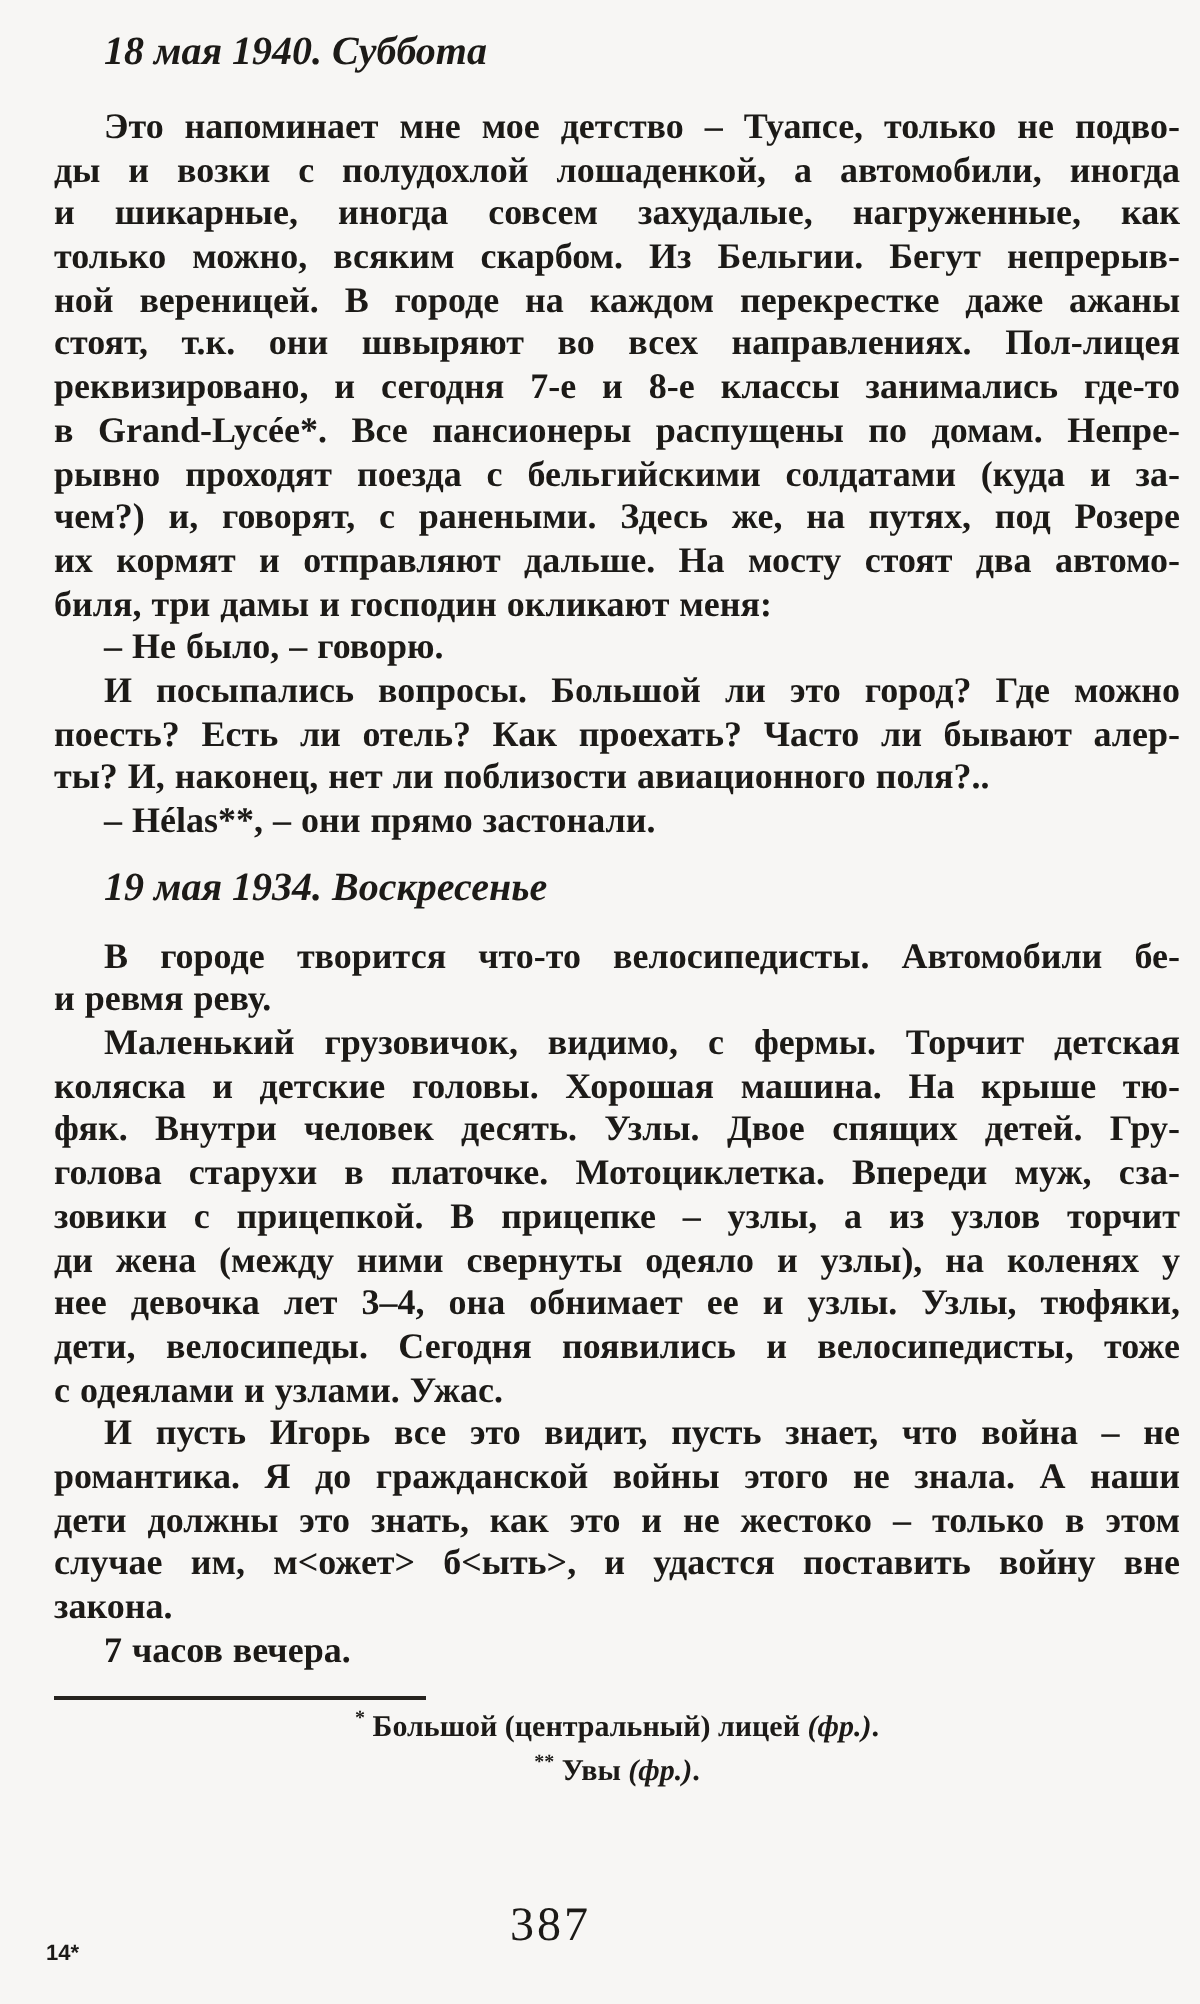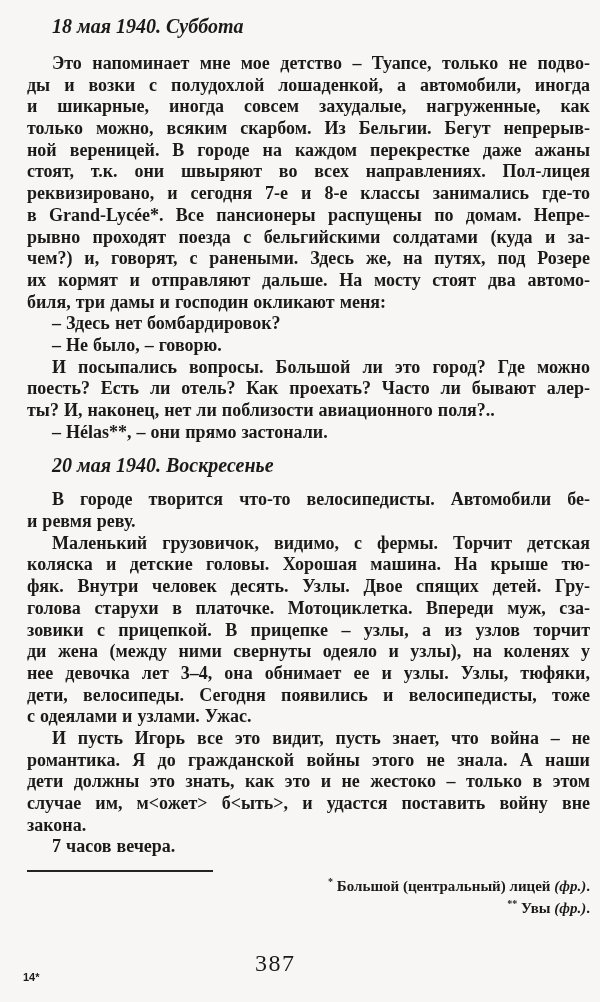--- a/index.html
+++ b/index.html
@@ -43,21 +43,21 @@
   .line.last { text-align: left; text-align-last: left; }
   .footnote-block { margin-top: 12px; }
   .footnote-rule {
     width: 186px; height: 0;
     border-top: 2px solid #26231f;
     margin: 0 0 4px 0;
   }
   .footnote {
     font-size: 15px;
     line-height: 21.5px;
-    text-align: right;
+    text-align: center;
   }
   .footnote sup { font-size: 10px; line-height: 0; }
   .footnote i { font-style: italic; }
   .page-number {
     position: absolute;
     left: 255px; top: 950px;
     font-size: 24px;
     font-weight: normal;
     letter-spacing: 1.5px;
   }
@@ -80,27 +80,26 @@
       <div class="line">и шикарные, иногда совсем захудалые, нагруженные, как</div>
       <div class="line">только можно, всяким скарбом. Из Бельгии. Бегут непрерыв-</div>
       <div class="line">ной вереницей. В городе на каждом перекрестке даже ажаны</div>
       <div class="line">стоят, т.к. они швыряют во всех направлениях. Пол-лицея</div>
       <div class="line">реквизировано, и сегодня 7-е и 8-е классы занимались где-то</div>
       <div class="line">в Grand-Lycée*. Все пансионеры распущены по домам. Непре-</div>
       <div class="line">рывно проходят поезда с бельгийскими солдатами (куда и за-</div>
       <div class="line">чем?) и, говорят, с ранеными. Здесь же, на путях, под Розере</div>
       <div class="line">их кормят и отправляют дальше. На мосту стоят два автомо-</div>
       <div class="line last">биля, три дамы и господин окликают меня:</div>
-      <div class="line indent last">– Здесь нет бомбардировок?</div>
       <div class="line indent last">– Не было, – говорю.</div>
       <div class="line indent">И посыпались вопросы. Большой ли это город? Где можно</div>
       <div class="line">поесть? Есть ли отель? Как проехать? Часто ли бывают алер-</div>
       <div class="line last">ты? И, наконец, нет ли поблизости авиационного поля?..</div>
       <div class="line indent last">– Hélas**, – они прямо застонали.</div>
-      <div class="heading second">20 мая 1940. Воскресенье</div>
+      <div class="heading second">19 мая 1934. Воскресенье</div>
       <div class="line indent">В городе творится что-то велосипедисты. Автомобили бе-</div>
       <div class="line last">и ревмя реву.</div>
       <div class="line indent">Маленький грузовичок, видимо, с фермы. Торчит детская</div>
       <div class="line">коляска и детские головы. Хорошая машина. На крыше тю-</div>
       <div class="line">фяк. Внутри человек десять. Узлы. Двое спящих детей. Гру-</div>
       <div class="line">голова старухи в платочке. Мотоциклетка. Впереди муж, сза-</div>
       <div class="line">зовики с прицепкой. В прицепке – узлы, а из узлов торчит</div>
       <div class="line">ди жена (между ними свернуты одеяло и узлы), на коленях у</div>
       <div class="line">нее девочка лет 3–4, она обнимает ее и узлы. Узлы, тюфяки,</div>
       <div class="line">дети, велосипеды. Сегодня появились и велосипедисты, тоже</div>

